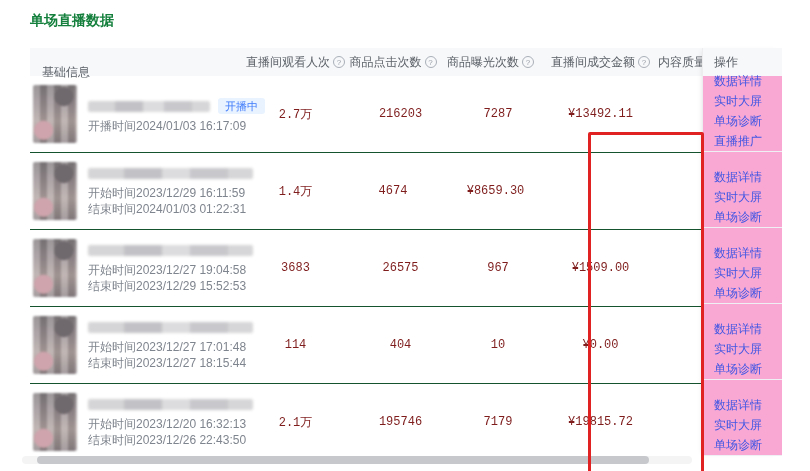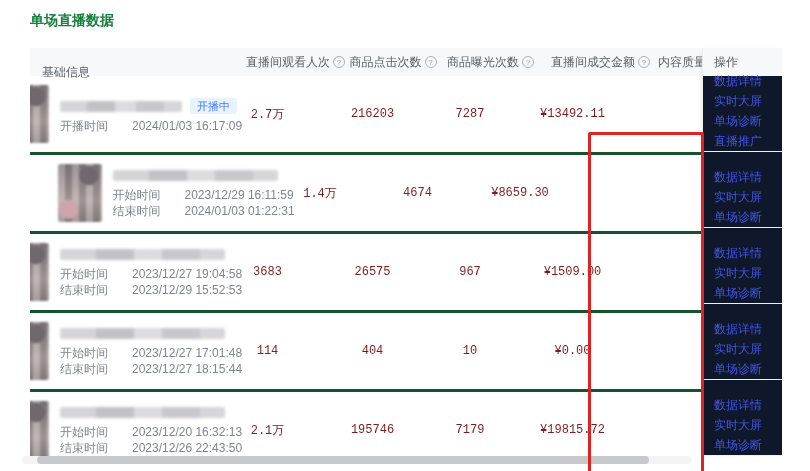--- a/index.html
+++ b/index.html
@@ -26,22 +26,22 @@
   .c2{width:90px;text-align:center;}
   .c3{width:115px;text-align:center;}
   .cq{width:100px;text-align:left;}
   .info-i{
     display:inline-block;width:12px;height:12px;line-height:12px;margin-left:3px;
     border:1px solid #aab0b8;border-radius:50%;font-size:8px;color:#9aa0a8;
     text-align:center;vertical-align:1px;box-sizing:border-box;
   }
   
   .trow{
-    display:flex;height:76px;border-bottom:3px solid #14532d;
-    font-size:12px;align-items:stretch;background:#fff;justify-content:center;
+    display:flex;height:76px;border-bottom:1px solid #14532d;
+    font-size:12px;align-items:stretch;background:#fff;
   }
   .trow .cell{display:flex;align-items:center;justify-content:center;color:#7f1d1d;font-family:Liberation Mono, monospace;}
   .rbase{width:213px;position:relative;display:flex;box-sizing:border-box;}
   .thumb{
     position:absolute;left:3px;top:9px;width:44px;height:58px;border-radius:2px;
     background:
       radial-gradient(circle at 24% 78%, #cfa4ac 0 9px, rgba(0,0,0,0) 10px),
       radial-gradient(circle at 70% 20%, #6f686c 0 9px, rgba(0,0,0,0) 10px),
       repeating-linear-gradient(90deg, rgba(255,255,255,.20) 0 7px, rgba(0,0,0,.10) 7px 14px),
       linear-gradient(180deg,#837d80 0%,#9c9194 35%,#b2a5a2 62%,#8e8487 100%);
@@ -56,24 +56,24 @@
     width:122px;height:11px;border-radius:2px;margin-right:8px;
     background:linear-gradient(90deg,#d5d5d7 0 22%,#c2c2c6 22% 45%,#dcdcde 45% 62%,#c8c8cc 62% 85%,#d6d6d8 85%);
     filter:blur(1.4px);
   }
   .wide .blurbar{width:165px;}
   .badge{
     font-size:11px;line-height:16px;padding:0 7px;border-radius:3px;
     background:#e9f2ff;color:#3e7bfa;white-space:nowrap;
   }
   .tline{height:16px;line-height:16px;color:#7f858e;white-space:nowrap;}
-  .tlabel{margin-right:24px;}
+  .tlabel{margin-right:0;}
   
   .opscol{
-    position:absolute;left:672px;top:0;width:80px;height:408px;background:#0f172a;
+    position:absolute;left:672px;top:0;width:80px;height:408px;background:#f9a8d4;
     border-left:1px solid #ededf0;box-shadow:-3px 0 5px -3px rgba(0,0,0,.10);
     box-sizing:border-box;
   }
   .ops-head{
     height:28px;line-height:28px;background:#f7f8fa;font-size:12px;color:#5a6067;
     padding-left:11px;box-sizing:border-box;
   }
   .oprow{
     height:76px;border-bottom:1px solid #eef0f3;box-sizing:border-box;
     display:flex;flex-direction:column;justify-content:flex-end;padding-left:11px;

